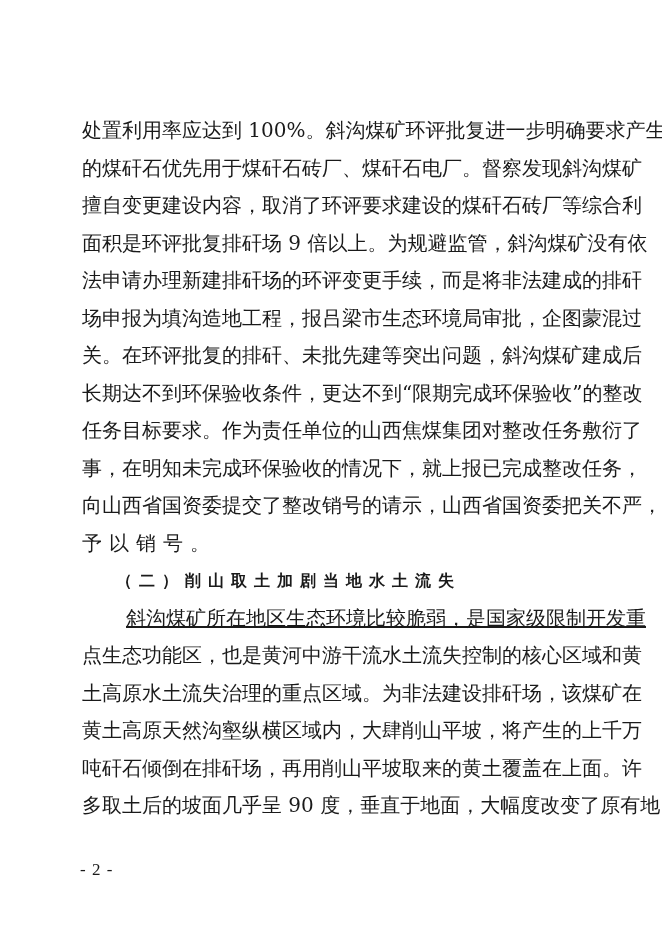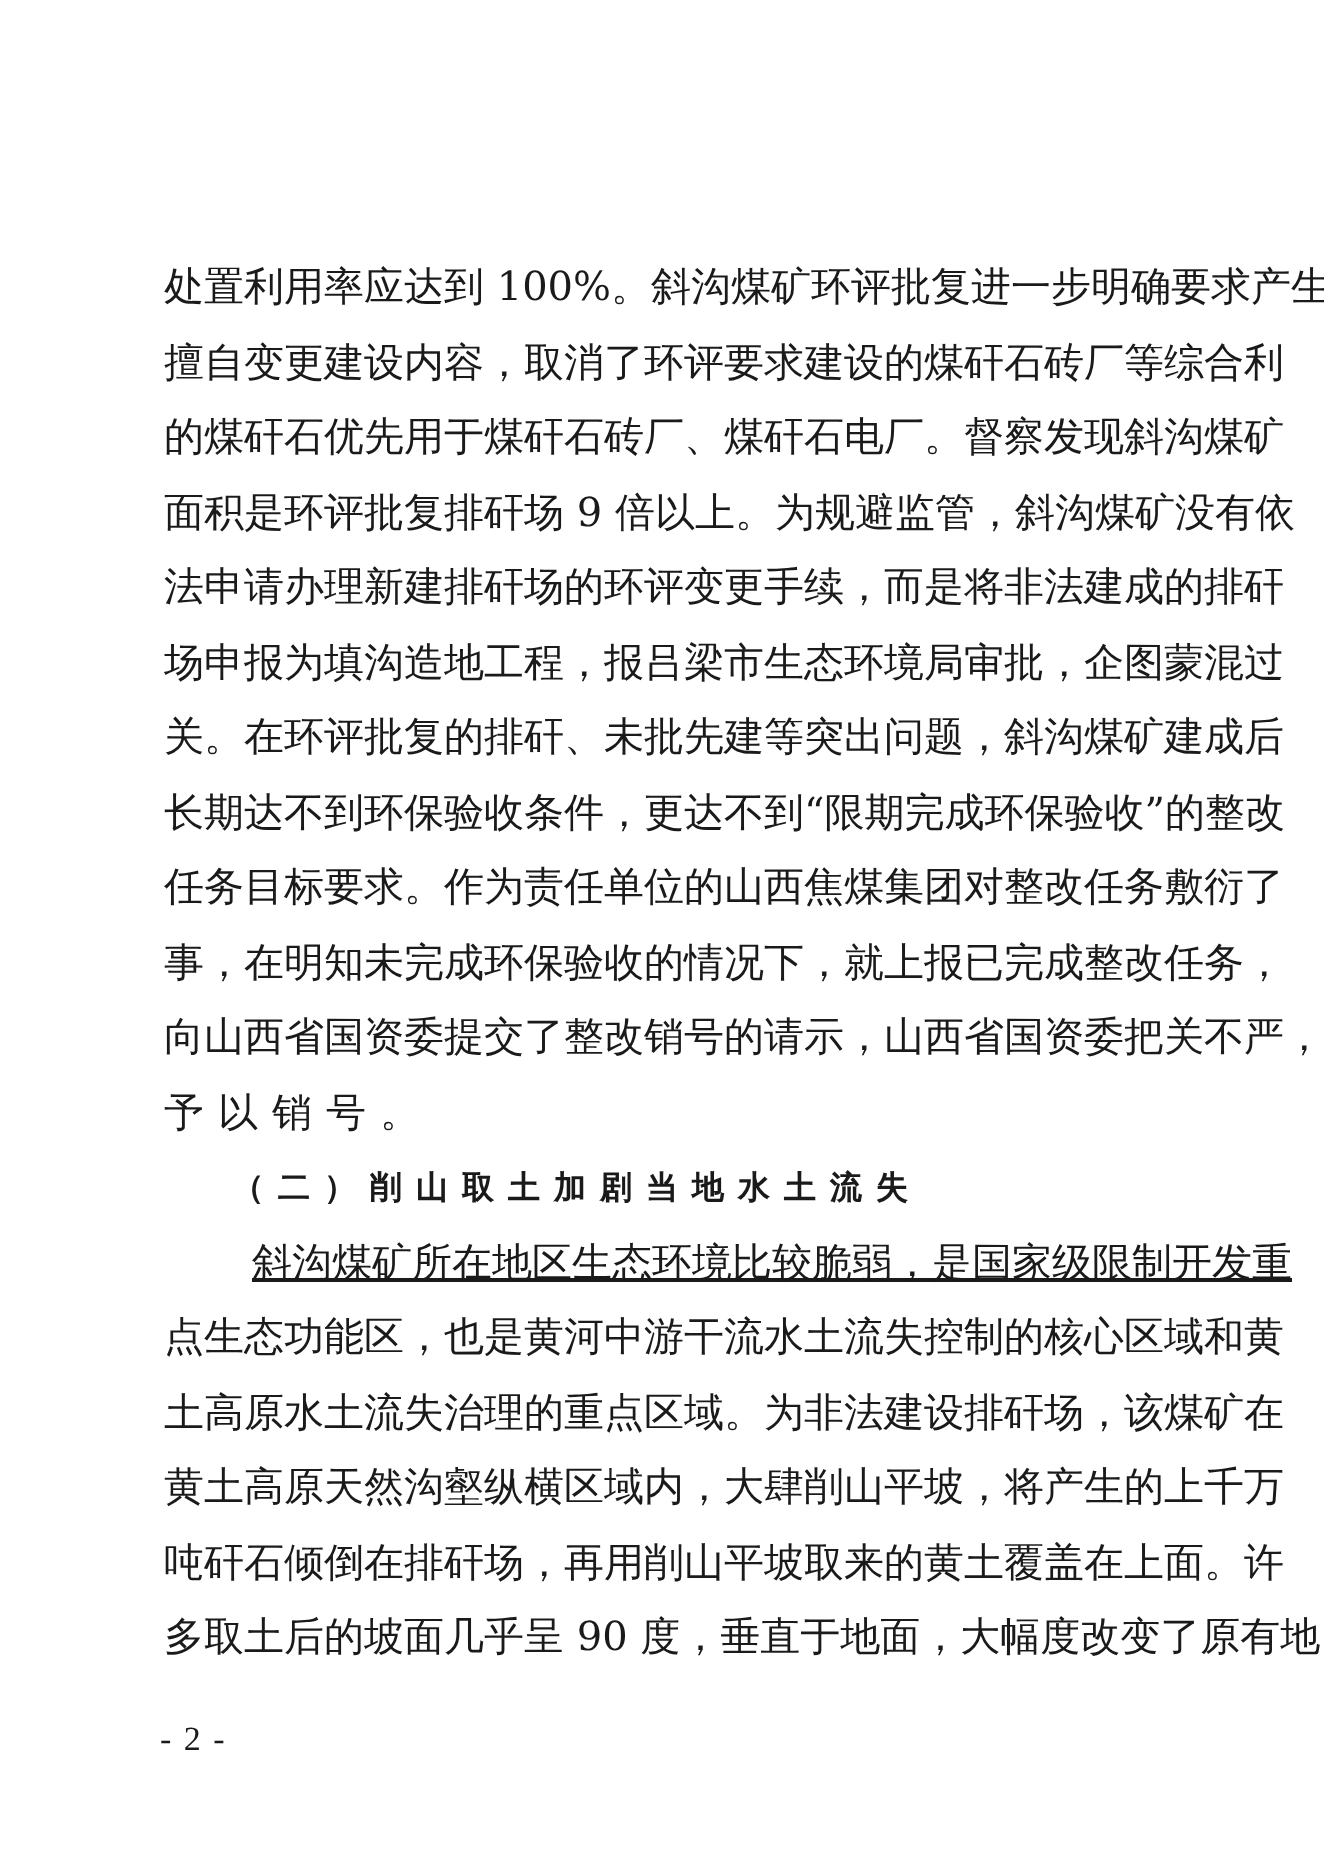--- a/index.html
+++ b/index.html
@@ -21,21 +21,20 @@
       top: 0;
       width: 662px;
       height: 936px;
       background: #ffffff;
     }
     .body-text {
       position: absolute;
       left: 82px;
       top: 112px;
       width: 500px;
-      margin-top: 13px;
     }
     .line {
       display: block;
       height: 37.5px;
       line-height: 37.5px;
       font-size: 20px;
       white-space: nowrap;
       text-align: justify;
       text-align-last: justify;
       letter-spacing: 0px;
@@ -68,22 +67,22 @@
       letter-spacing: 1px;
     }
   </style>
 </head>
 <body>
 
 <div class="page">
   <div class="body-text">
     <div>
       <span class="line">处置利用率应达到 100%。斜沟煤矿环评批复进一步明确要求产生</span>
+      <span class="line">的煤矸石优先用于煤矸石砖厂、煤矸石电厂。督察发现斜沟煤矿</span>
       <span class="line">擅自变更建设内容，取消了环评要求建设的煤矸石砖厂等综合利</span>
-      <span class="line">的煤矸石优先用于煤矸石砖厂、煤矸石电厂。督察发现斜沟煤矿</span>
       <span class="line">面积是环评批复排矸场 9 倍以上。为规避监管，斜沟煤矿没有依</span>
       <span class="line">法申请办理新建排矸场的环评变更手续，而是将非法建成的排矸</span>
       <span class="line">场申报为填沟造地工程，报吕梁市生态环境局审批，企图蒙混过</span>
       <span class="line">关。在环评批复的排矸、未批先建等突出问题，斜沟煤矿建成后</span>
       <span class="line">长期达不到环保验收条件，更达不到“限期完成环保验收”的整改</span>
       <span class="line">任务目标要求。作为责任单位的山西焦煤集团对整改任务敷衍了</span>
       <span class="line">事，在明知未完成环保验收的情况下，就上报已完成整改任务，</span>
       <span class="line">向山西省国资委提交了整改销号的请示，山西省国资委把关不严，</span>
       <span class="line last">予以销号。</span>
     </div>

